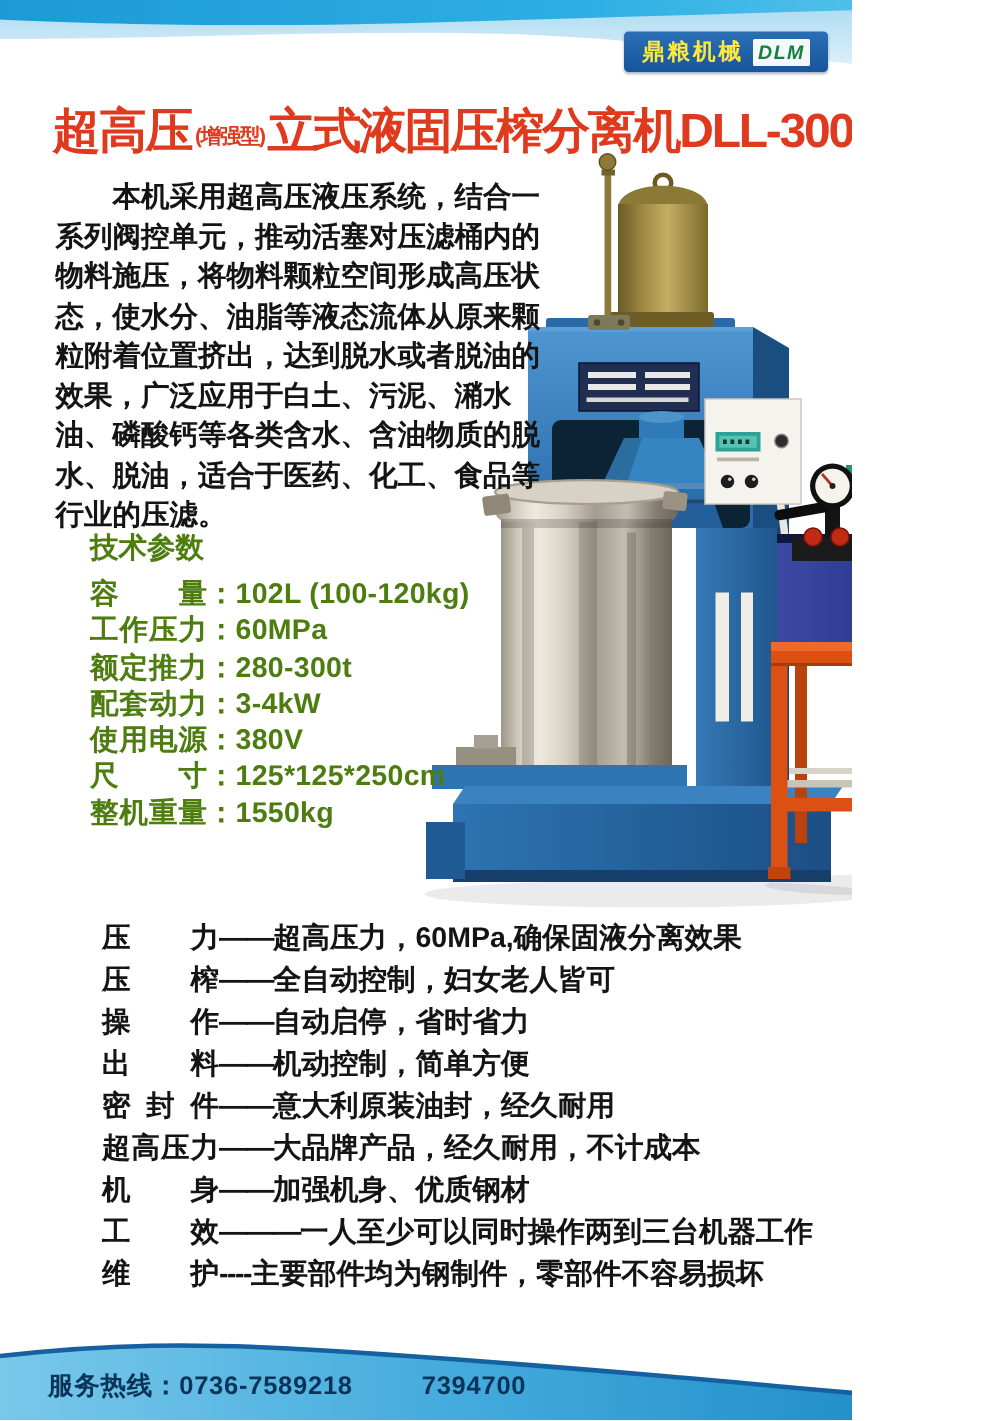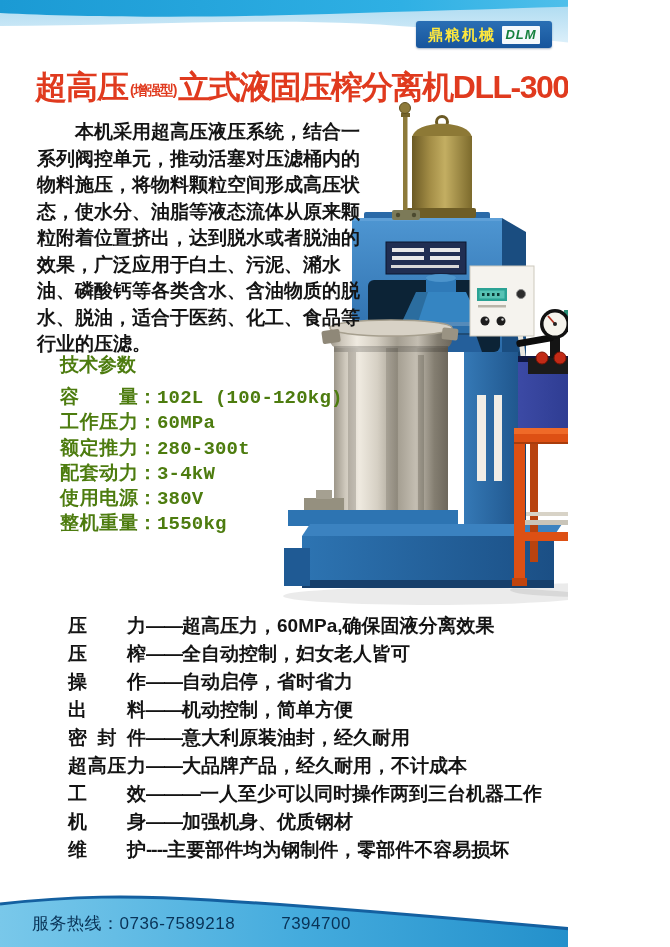--- a/index.html
+++ b/index.html
@@ -30,34 +30,34 @@
   .intro{position:absolute;left:27px;top:119px;width:332px;
          font-size:19px;line-height:26.5px;font-weight:700;color:#141414;
          text-indent:2em;letter-spacing:0;margin-left:10px;}
 
   
   .specs{position:absolute;left:60px;top:352px;width:300px;color:#4d7c0f;}
   .specs-heading{font-size:19px;font-weight:700;margin-bottom:7px;}
   .spec-row{font-size:19px;font-weight:700;line-height:24.3px;white-space:nowrap;}
   .spec-label{display:inline-block;width:78px;text-align:justify;text-align-last:justify;}
   .spec-colon{display:inline-block;}
-  .spec-value{letter-spacing:0.2px;font-family:Liberation Mono, monospace;}
+  .spec-value{letter-spacing:0.2px;}
 
   
   .features{position:absolute;left:31px;top:612px;width:620px;color:#141414;}
   .feat-row{font-size:19px;font-weight:700;line-height:28px;white-space:nowrap;margin-left:37px;}
   .feat-term{display:inline-block;width:78px;text-align:justify;text-align-last:justify;}
   .feat-dash{letter-spacing:-1px;}
 
   
   .photo{position:absolute;left:268px;top:100px;width:402px;height:515px;}
 
   
   .footer{position:absolute;left:0;bottom:0;width:670px;height:62px;}
-  .footer-text{position:absolute;left:32px;top:27px;font-size:17px;font-weight:400;
+  .footer-text{position:absolute;left:32px;top:27px;font-size:17px;font-weight:700;
                color:#093357;white-space:nowrap;letter-spacing:0.5px;}
   .phone2{margin-left:46px;}
 </style>
 </head>
 <body>
 
 <div class="page">
 
   <svg class="top-wave" viewBox="0 0 670 62" preserveAspectRatio="none">
     <defs>
@@ -288,43 +288,44 @@
         <div class="spec-row"><span class="spec-label">容量</span><span class="spec-colon">：</span><span class="spec-value">102L (100-120kg)</span></div>
 
         <div class="spec-row"><span class="spec-label">工作压力</span><span class="spec-colon">：</span><span class="spec-value">60MPa</span></div>
 
         <div class="spec-row"><span class="spec-label">额定推力</span><span class="spec-colon">：</span><span class="spec-value">280-300t</span></div>
 
         <div class="spec-row"><span class="spec-label">配套动力</span><span class="spec-colon">：</span><span class="spec-value">3-4kW</span></div>
 
         <div class="spec-row"><span class="spec-label">使用电源</span><span class="spec-colon">：</span><span class="spec-value">380V</span></div>
 
+        <div class="spec-row"><span class="spec-label">尺寸</span><span class="spec-colon">：</span><span class="spec-value">125*125*250cm</span></div>
 
         <div class="spec-row"><span class="spec-label">整机重量</span><span class="spec-colon">：</span><span class="spec-value">1550kg</span></div>
       </div>
   </div>
 
   <div class="features">
 
       <div class="feat-row"><span class="feat-term">压力</span><span class="feat-dash">——</span><span class="feat-desc">超高压力，60MPa,确保固液分离效果</span></div>
 
       <div class="feat-row"><span class="feat-term">压榨</span><span class="feat-dash">——</span><span class="feat-desc">全自动控制，妇女老人皆可</span></div>
 
       <div class="feat-row"><span class="feat-term">操作</span><span class="feat-dash">——</span><span class="feat-desc">自动启停，省时省力</span></div>
 
       <div class="feat-row"><span class="feat-term">出料</span><span class="feat-dash">——</span><span class="feat-desc">机动控制，简单方便</span></div>
 
 
       <div class="feat-row"><span class="feat-term">密封件</span><span class="feat-dash">——</span><span class="feat-desc">意大利原装油封，经久耐用</span></div>
 
       <div class="feat-row"><span class="feat-term">超高压力</span><span class="feat-dash">——</span><span class="feat-desc">大品牌产品，经久耐用，不计成本</span></div>
 
+      <div class="feat-row"><span class="feat-term">机身</span><span class="feat-dash">——</span><span class="feat-desc">加强机身、优质钢材</span></div>
+
       <div class="feat-row"><span class="feat-term">工效</span><span class="feat-dash">———</span><span class="feat-desc">一人至少可以同时操作两到三台机器工作</span></div>
-
-      <div class="feat-row"><span class="feat-term">机身</span><span class="feat-dash">——</span><span class="feat-desc">加强机身、优质钢材</span></div>
 
       <div class="feat-row"><span class="feat-term">维护</span><span class="feat-dash">----</span><span class="feat-desc">主要部件均为钢制件，零部件不容易损坏</span></div>
     </div>
 
   <div class="footer">
     <svg width="670" height="62" viewBox="0 0 670 62" preserveAspectRatio="none">
       <defs>
         <linearGradient id="footGrad" x1="0" y1="0" x2="1" y2="0">
           <stop offset="0" stop-color="#79c8ea"></stop>
             <stop offset="0.45" stop-color="#44abdd"></stop>

